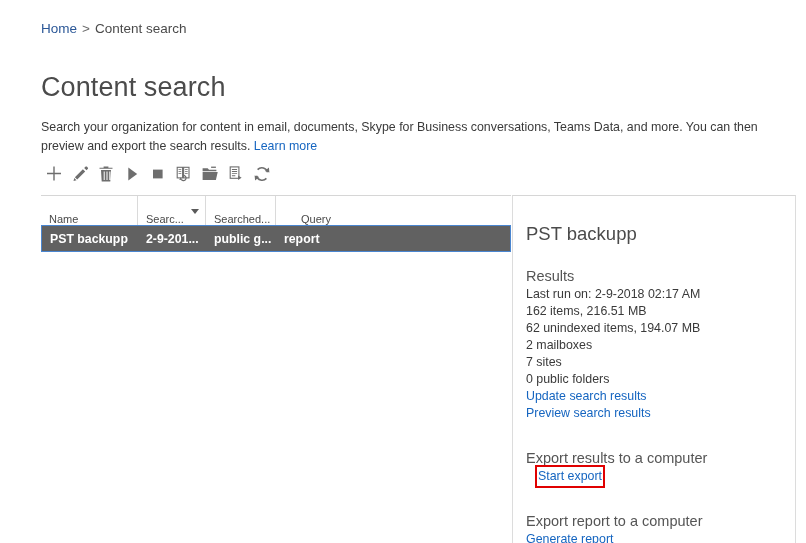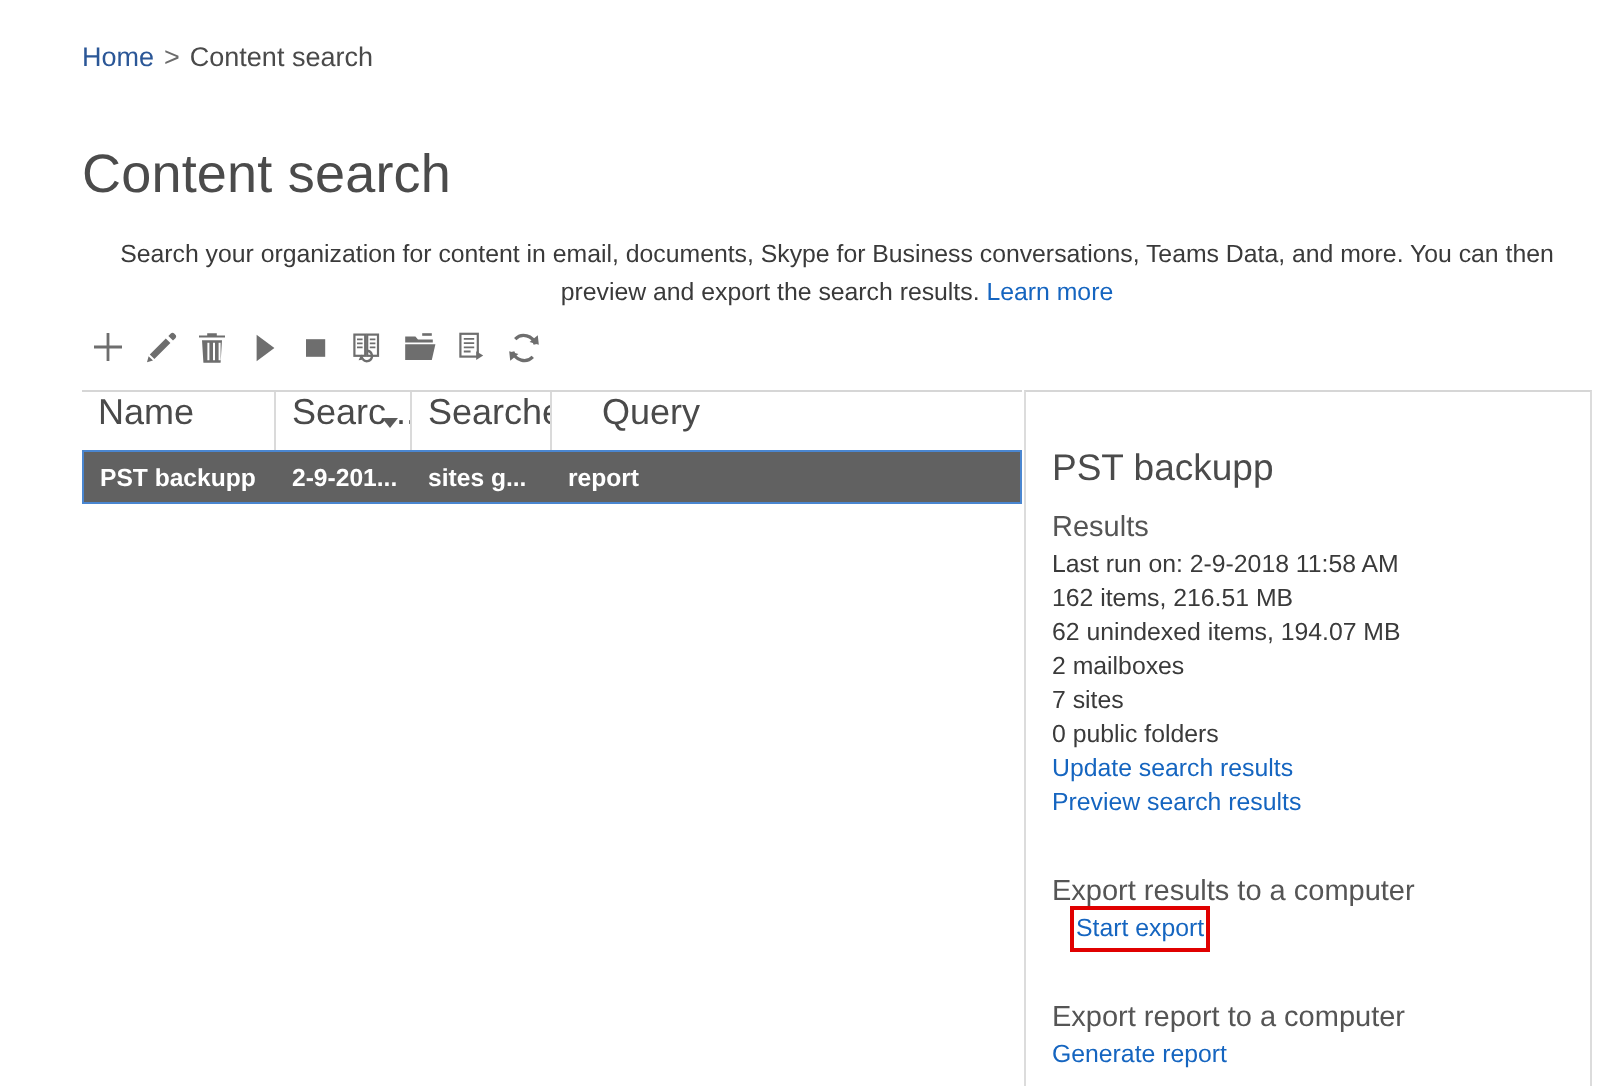--- a/index.html
+++ b/index.html
@@ -54,21 +54,20 @@
 
   
   .page-desc {
     position: absolute;
     left: 41px;
     top: 118px;
     width: 755px;
     font-size: 12.4px;
     line-height: 19px;
     color: #3a3a3a;
-    text-align: center;
   }
   .page-desc .learn-more {
     color: #1565c0;
     text-decoration: none;
     cursor: pointer;
   }
 
   
   .toolbar {
     position: absolute;
@@ -104,22 +103,22 @@
   }
   .table-head {
     display: flex;
     border-top: 1px solid #d6d6d6;
     height: 30px;
     box-sizing: border-box;
   }
   .th {
     box-sizing: border-box;
     display: flex;
-    align-items: flex-start;
-    font-size: 18px;
+    align-items: flex-end;
+    font-size: 11px;
     color: #4a4a4a;
     padding-left: 8px;
     border-left: 1px solid #dadada;
     white-space: nowrap;
     cursor: pointer;
     overflow: hidden;
   }
   .th:first-child { border-left: none; }
   .th.c-name   { width: 96px; }
   .th.c-searc  { width: 68px; position: relative; padding-right: 18px; }
@@ -178,21 +177,21 @@
     font-size: 18.5px;
     font-weight: 400;
     color: #4b4b4b;
     line-height: 24px;
     white-space: nowrap;
   }
   .section-head {
     font-size: 14.5px;
     color: #555555;
     line-height: 20px;
-    margin-top: 8px;
+    margin-top: 20px;
     white-space: nowrap;
   }
   .detail-line {
     font-size: 12.4px;
     color: #3a3a3a;
     line-height: 17px;
     white-space: nowrap;
   }
   .detail-link {
     display: block;
@@ -309,33 +308,33 @@
     </div>
     <div class="th c-query">
       <span>Query</span>
     </div>
   </div>
 
   <div class="table-body">
     <div class="row selected">
       <div class="td c-name">PST backupp</div>
       <div class="td c-searc">2-9-201...</div>
-      <div class="td c-searched">sites g...</div>
+      <div class="td c-searched">public g...</div>
       <div class="td c-query">report</div>
     </div>
   </div>
 
 </div>
 
 <div class="detail-panel">
 
   <div class="detail-title">PST backupp</div>
 
   <div class="section-head">Results</div>
-  <div class="detail-line">Last run on: 2-9-2018 11:58 AM</div>
+  <div class="detail-line">Last run on: 2-9-2018 02:17 AM</div>
   <div class="detail-line">162 items, 216.51 MB</div>
   <div class="detail-line">62 unindexed items, 194.07 MB</div>
   <div class="detail-line">2 mailboxes</div>
   <div class="detail-line">7 sites</div>
   <div class="detail-line">0 public folders</div>
   <a class="detail-link" href="#">Update search results</a>
   <a class="detail-link" href="#">Preview search results</a>
 
   <div class="export-block">
     <div class="section-head">Export results to a computer</div>

